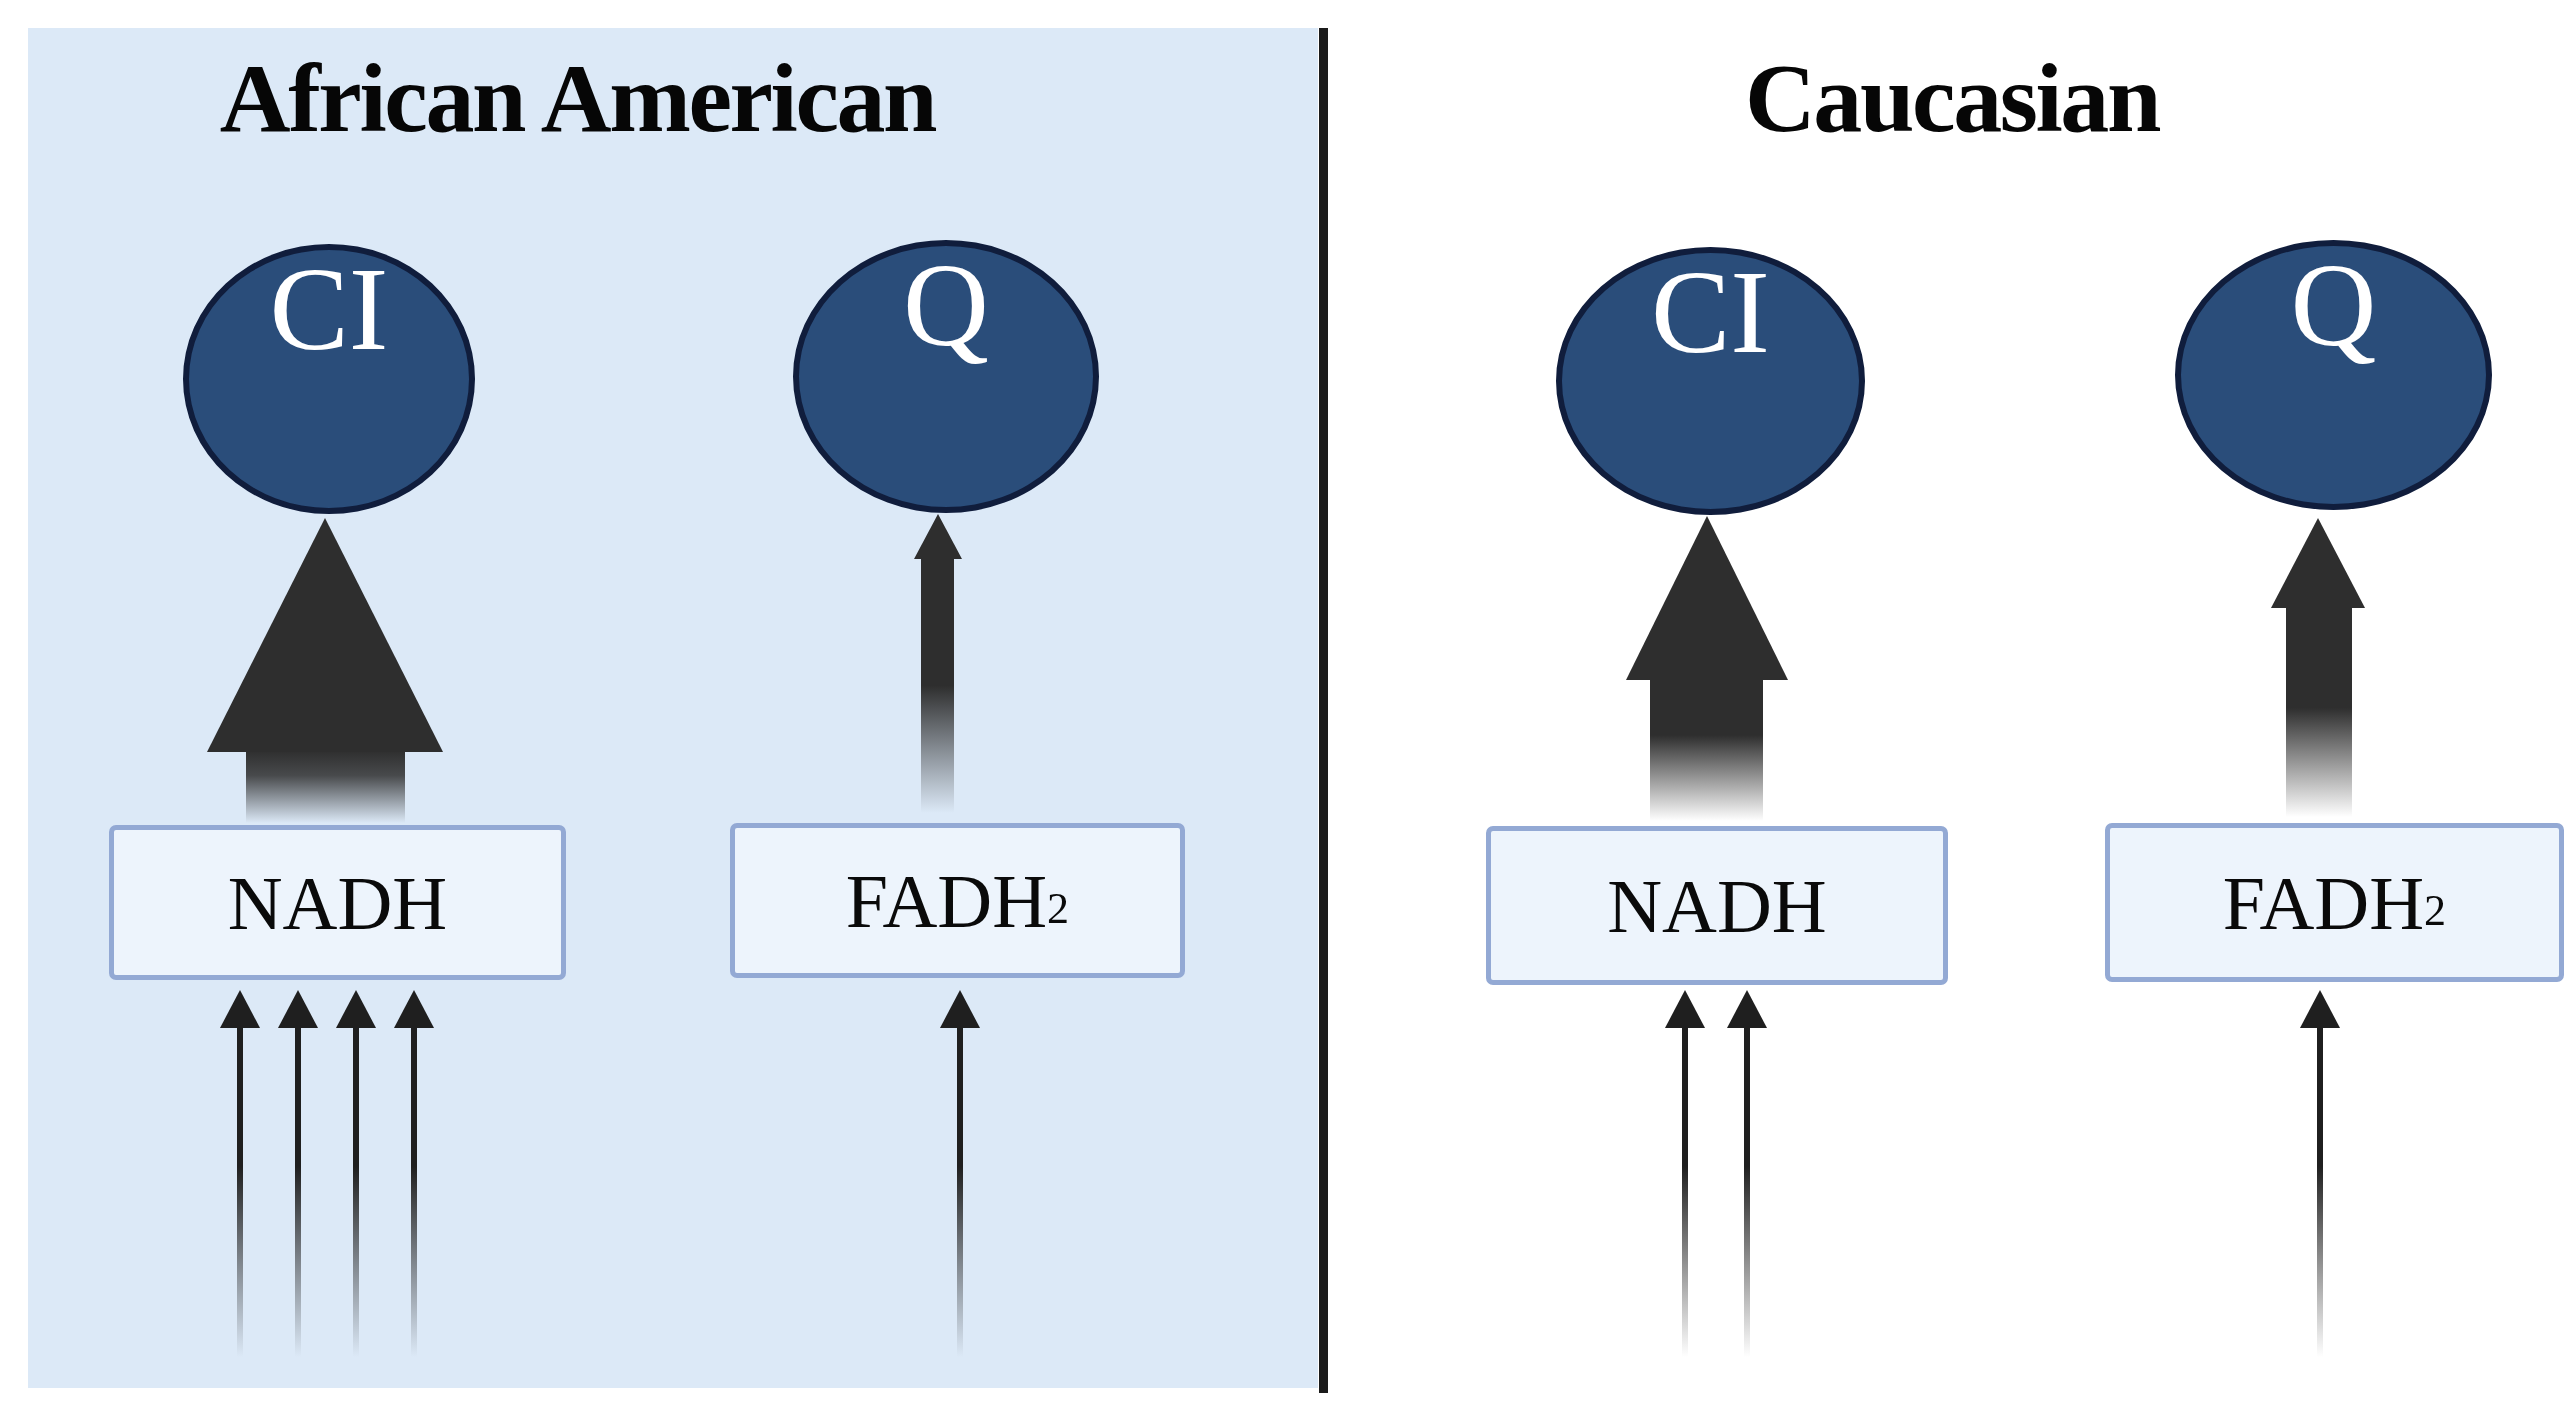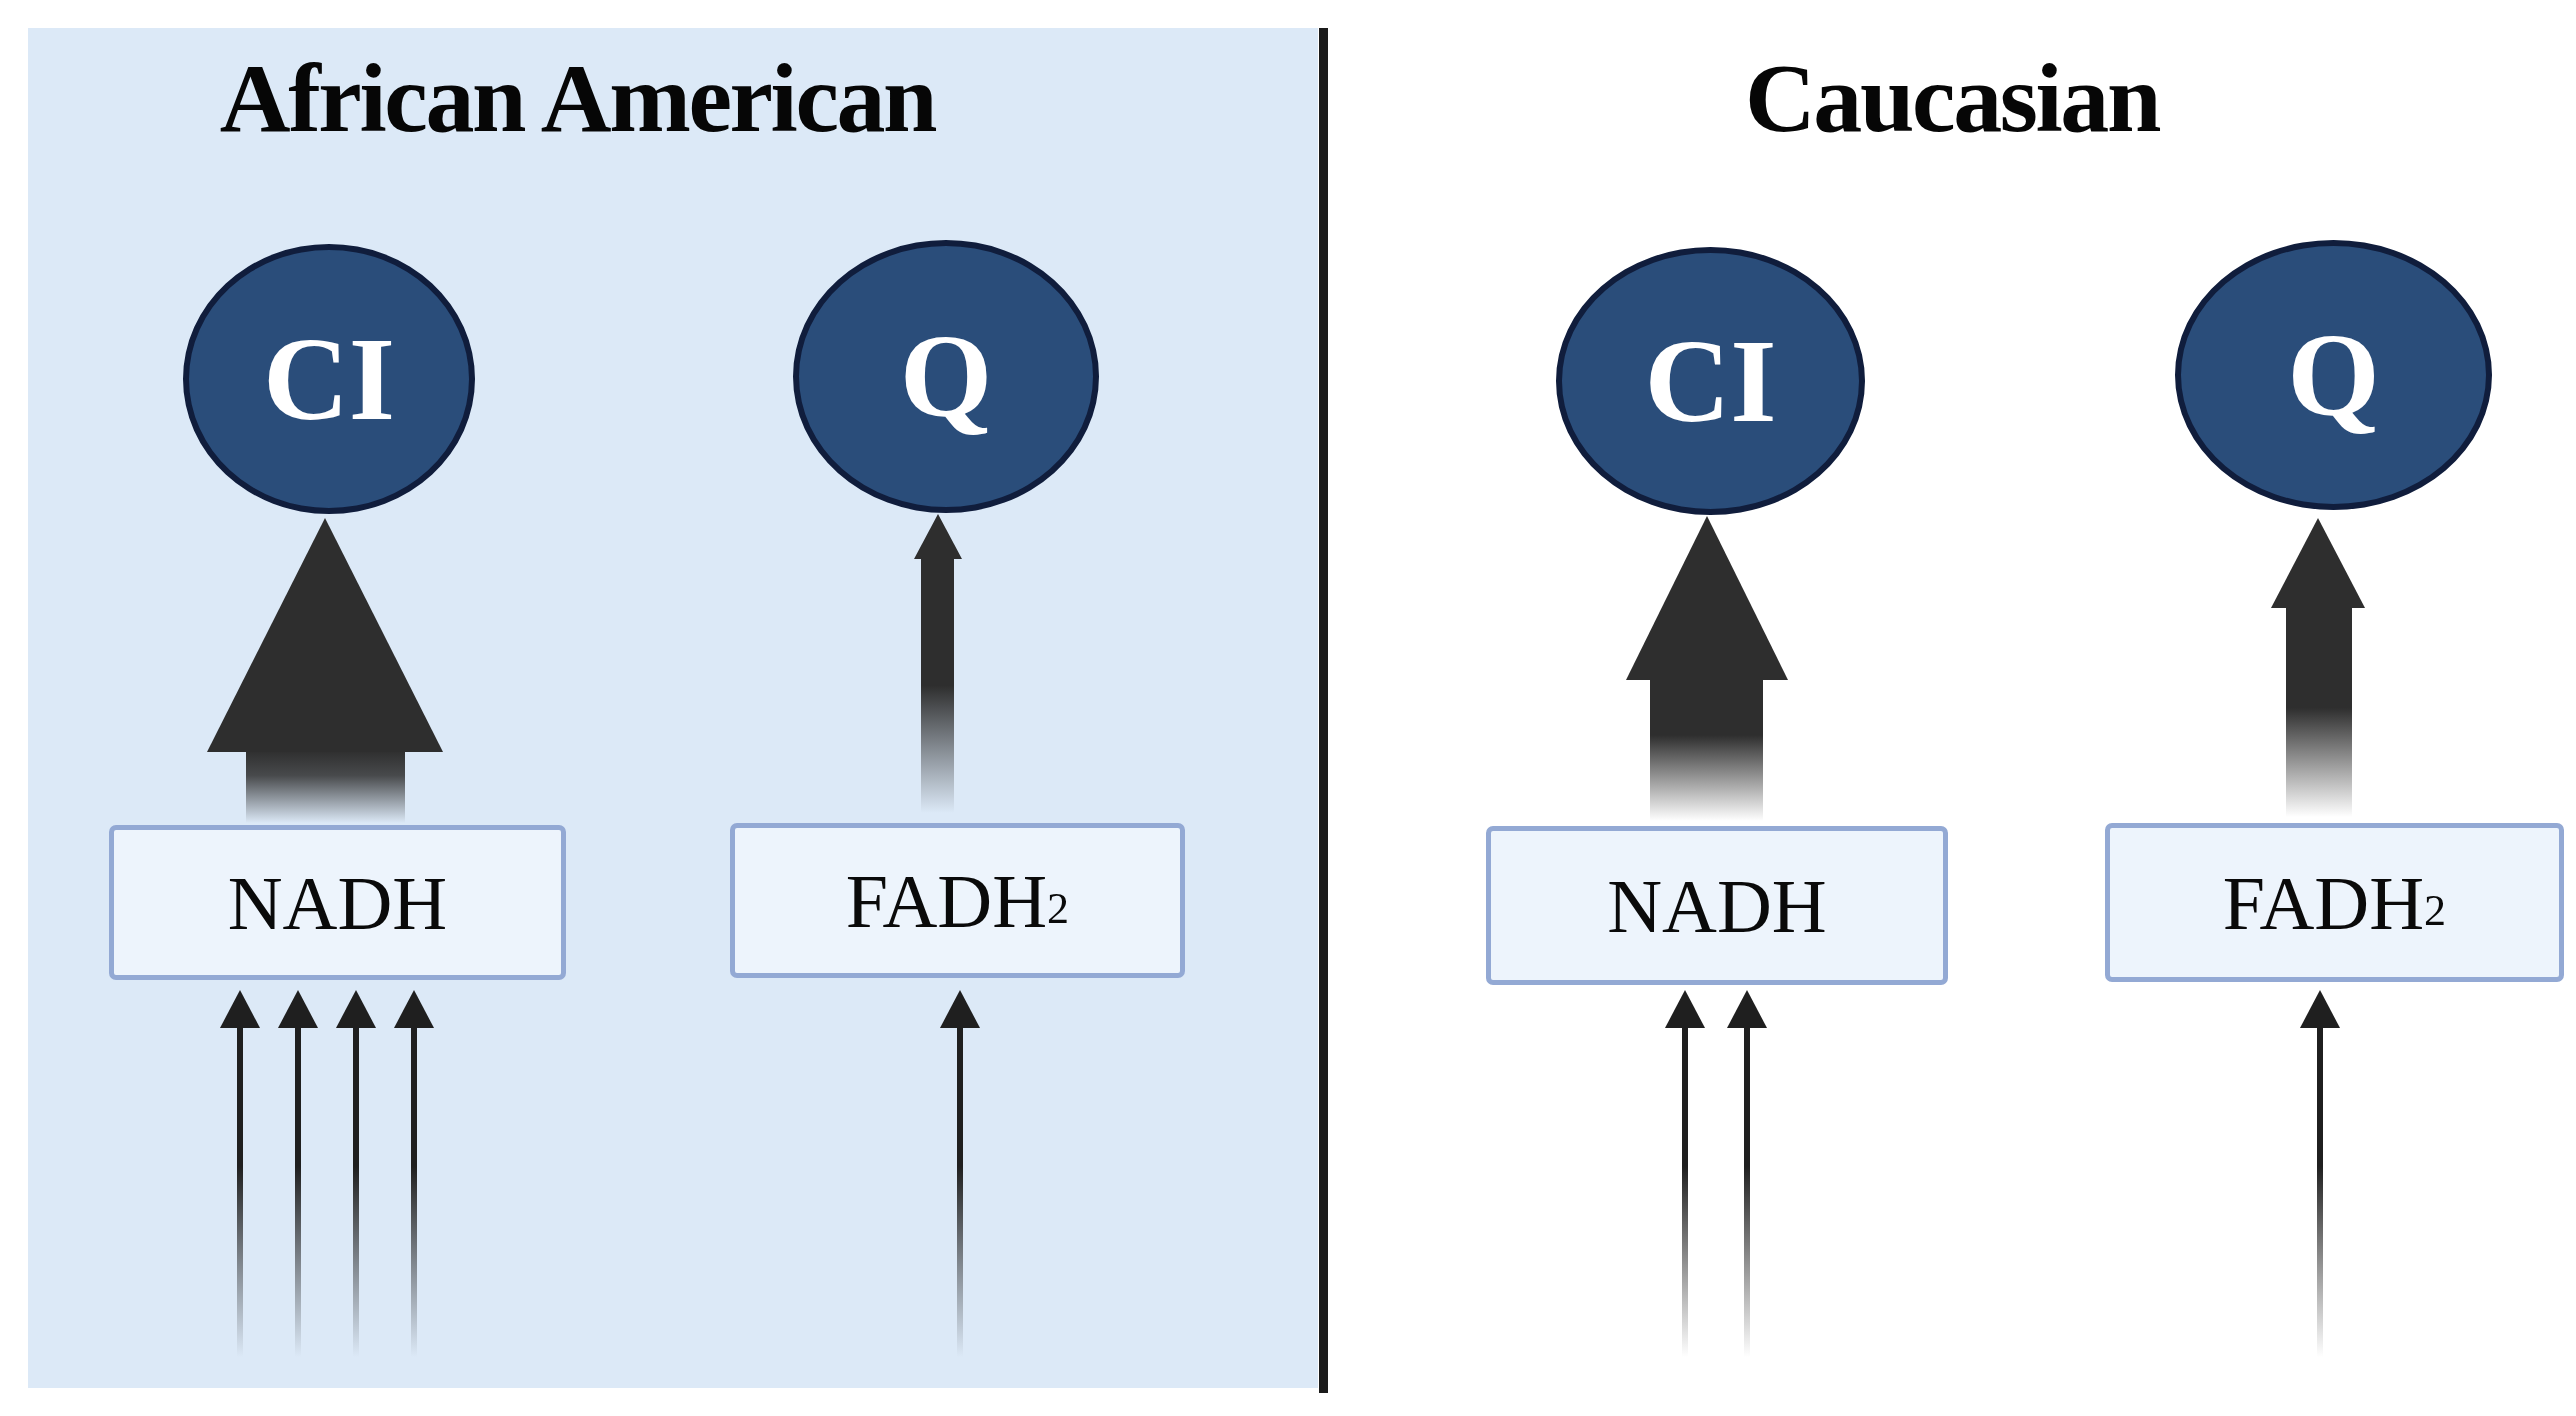--- a/index.html
+++ b/index.html
@@ -12,22 +12,22 @@
 
   
   .title{position:absolute;top:49px;font-size:98px;font-weight:bold;line-height:1;
          letter-spacing:-2.4px;color:var(--title-text,#060606);text-align:center;white-space:nowrap;}
   .title-left{left:28px;width:1099px;}
   .title-right{left:1328px;width:1248px;}
 
   
   .node{position:absolute;box-sizing:border-box;border-radius:50%;
         background:var(--node-fill,#2a4d7a);border:6.3px solid var(--node-border,#101d3c);
-        display:flex;align-items:center;justify-content:center;
-        color:var(--node-text,#ffffff);font-size:119px;line-height:1;font-weight:bold;}
+        display:flex;align-items:flex-start;justify-content:center;
+        color:var(--node-text,#ffffff);font-size:119px;line-height:1;}
   .node-ci-aa{left:183px;top:244px;width:292px;height:270px;}
   .node-q-aa {left:793px;top:240px;width:306px;height:273px;}
   .node-ci-ca{left:1556px;top:247px;width:309px;height:268px;}
   .node-q-ca {left:2175px;top:240px;width:317px;height:270px;}
 
   
   .flow-head{position:absolute;width:0;height:0;}
   .flow-shaft{position:absolute;}
   .head-aa-ci{left:207px;top:518px;border-left:118px solid transparent;border-right:118px solid transparent;
               border-bottom:234px solid var(--arrow,#2e2e2e);}

